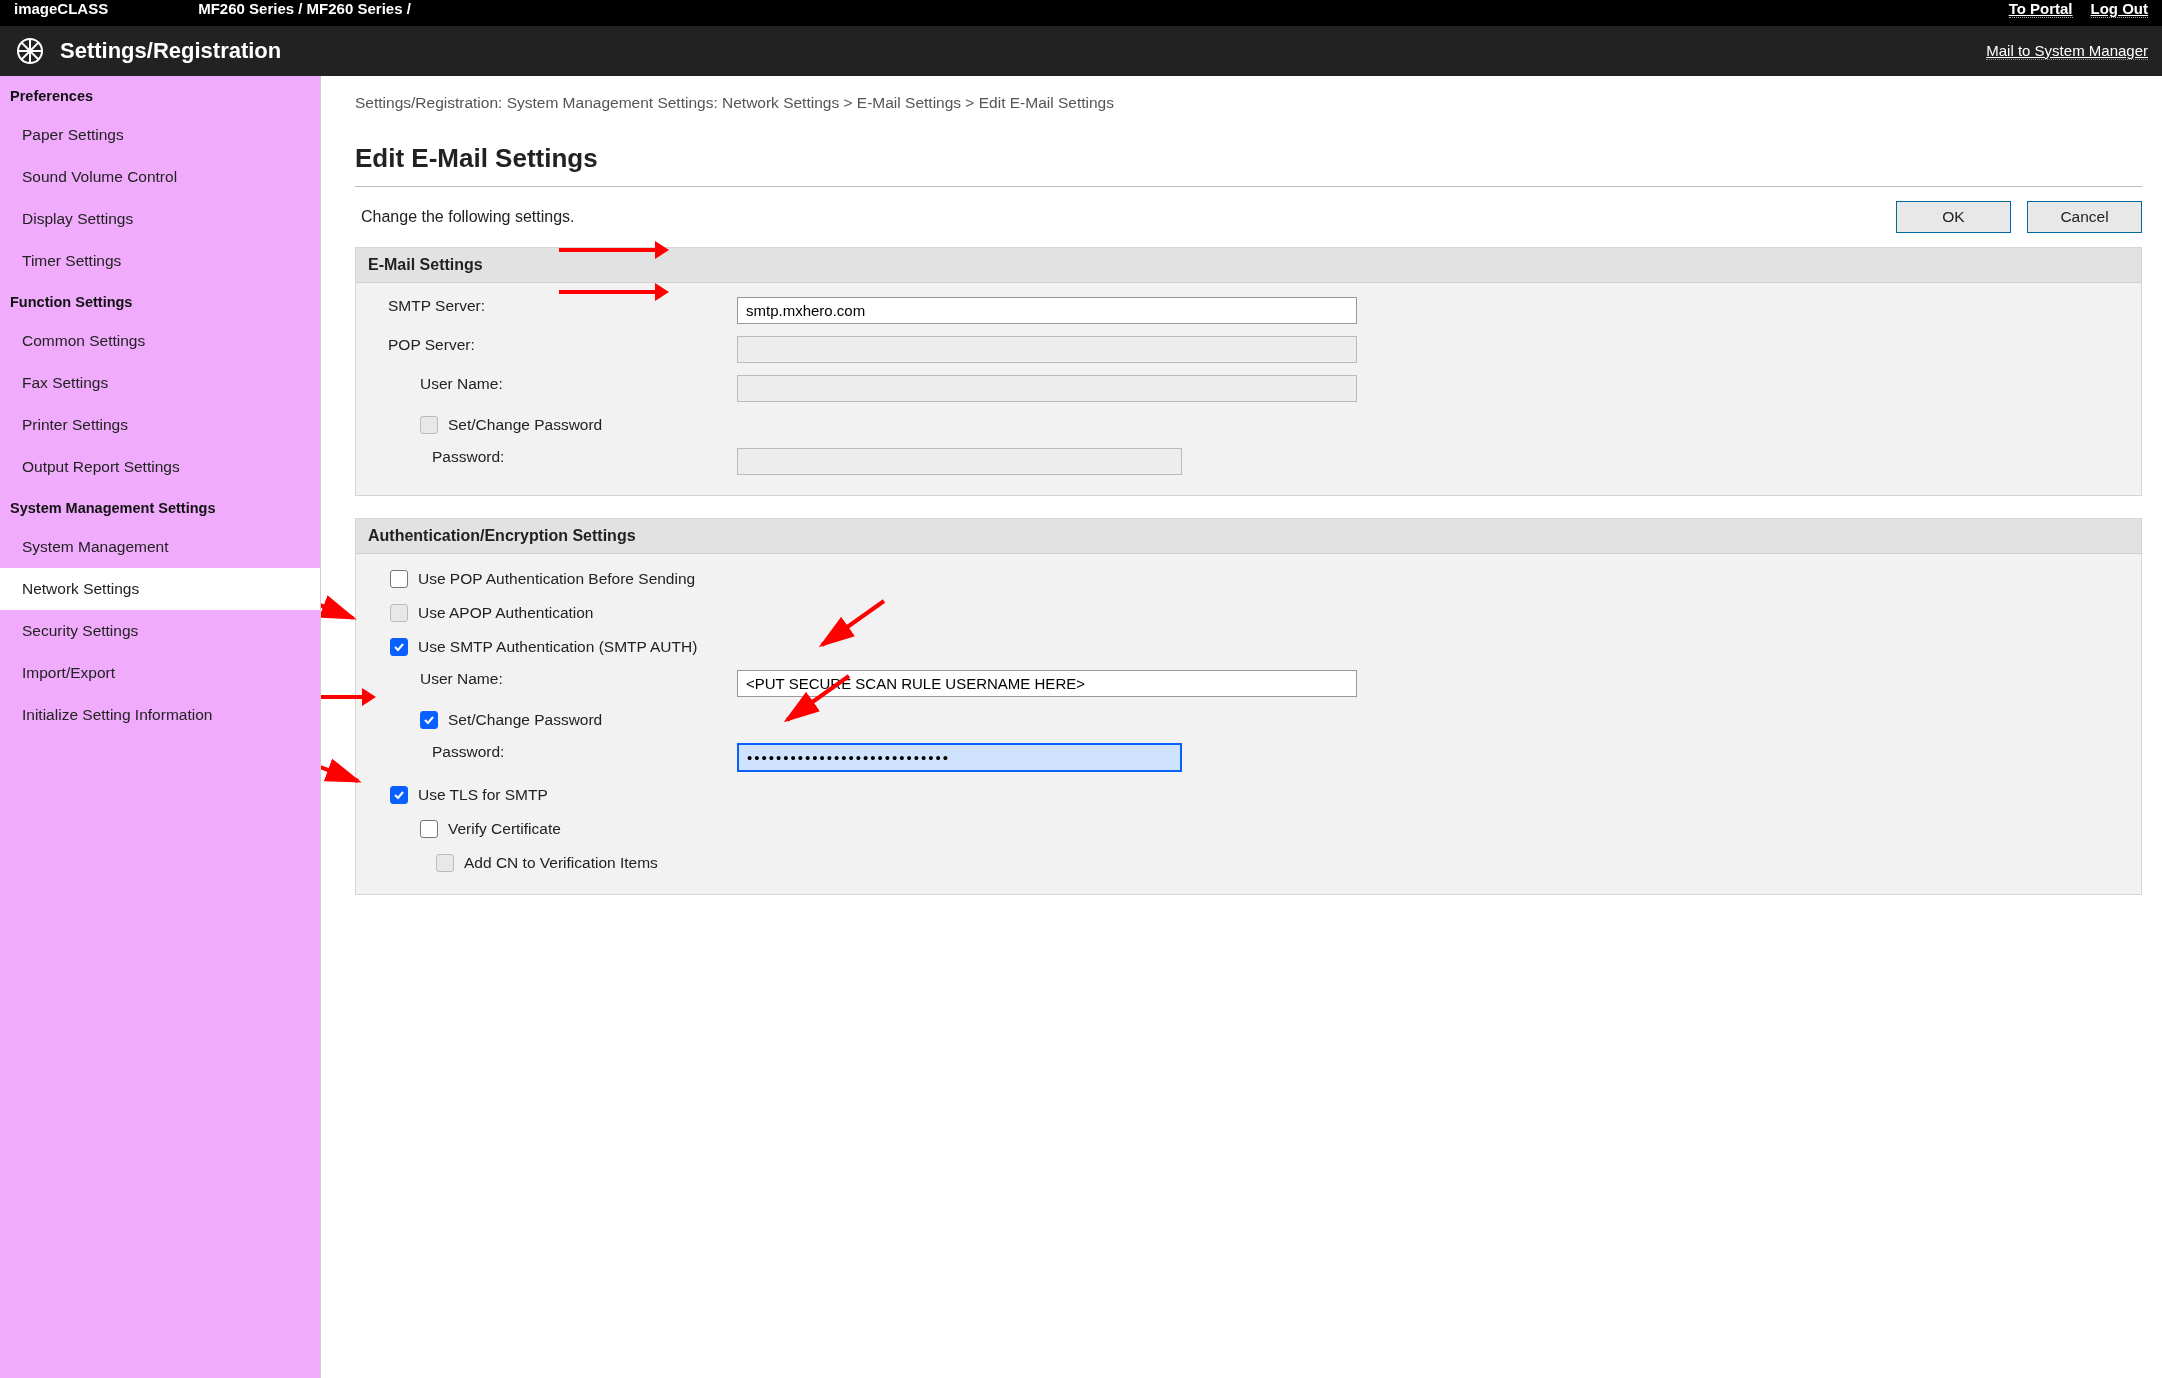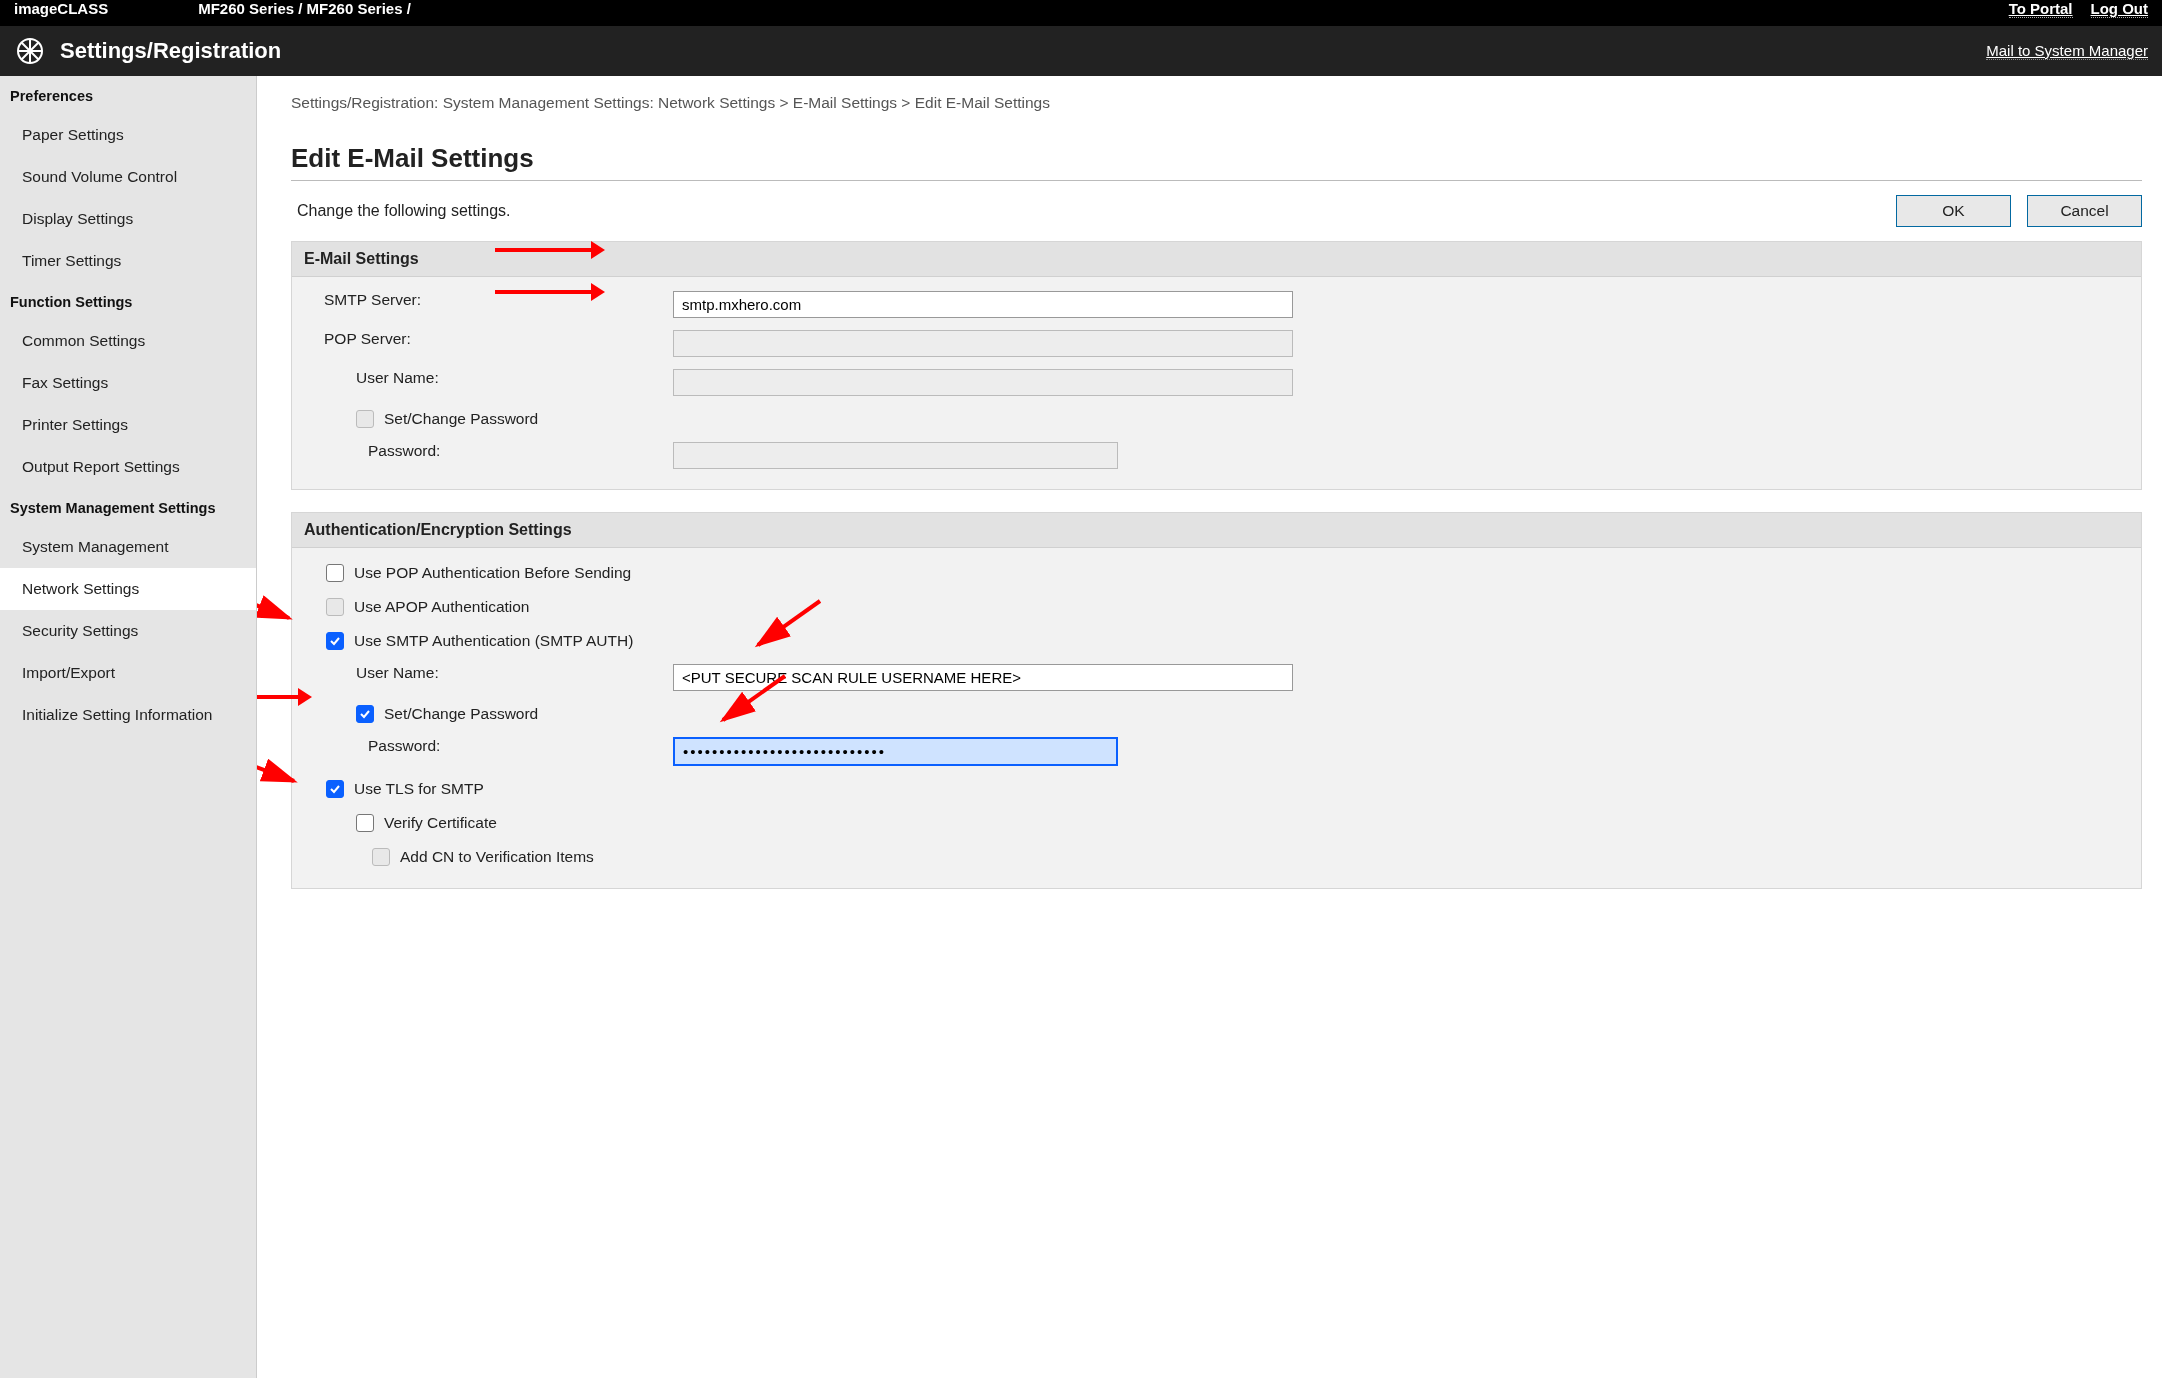--- a/index.html
+++ b/index.html
@@ -15,29 +15,29 @@
 
 .headerbar { background: #222; color: #fff; height: 50px; display: flex; align-items: center; padding: 0 14px; }
 .headerbar .icon { width: 32px; height: 32px; margin-right: 14px; display:flex; align-items:center; justify-content:center; }
 .headerbar .title { font-weight: 700; font-size: 22px; }
 .headerbar .spacer { flex: 1; }
 .headerbar .mailto { color: #fff; text-decoration: underline; border-bottom: 1px dotted #888; font-size: 15px; cursor:pointer; }
 
 .container { display: flex; height: calc(100vh - 76px); min-height: 800px; }
 
 
-.sidebar { width: 257px; background: #e5e5e5; border-right: 1px solid #ccc; padding-bottom: 20px; }
+.sidebar { width: 321px; background: #f0abfc; border-right: 1px solid #ccc; padding-bottom: 20px; }
 .sidebar .group-header { font-weight: 700; font-size: 14.5px; padding: 12px 10px 10px 10px; color: #111; }
 .sidebar .nav-item { padding: 12px 10px 12px 22px; font-size: 15.5px; color: #222; cursor: pointer; }
 .sidebar .nav-item.active { background: #fff; }
 
 
 .main { flex: 1; padding: 18px 20px 40px 34px; overflow: auto; position: relative; }
 .breadcrumb { color: #555; font-size: 15.5px; margin-bottom: 6px; }
-.page-title { font-size: 26px; font-weight: 700; border-bottom: 1px solid #bbb; padding-bottom: 6px; margin-bottom: 8px; margin-top: 31px; }
+.page-title { font-size: 26px; font-weight: 700; border-bottom: 1px solid #bbb; padding-bottom: 12px; margin-bottom: 8px; margin-top: 31px; }
 
 .action-row { display: flex; align-items: center; padding: 6px 0 14px 0; }
 .action-row .instr { font-size: 16px; padding-left: 6px; }
 .action-row .spacer { flex: 1; }
 .btn { background: #e8e8e8; border: 1px solid #0369a1; padding: 6px 0; width: 115px; text-align:center; font-size: 15.5px; cursor: pointer; }
 .btn + .btn { margin-left: 16px; }
 
 
 .panel { background: #f2f2f2; border: 1px solid #d6d6d6; margin-bottom: 22px; }
 .panel-header { background: #e2e2e2; font-weight: 700; font-size: 16px; padding: 8px 12px; border-bottom: 1px solid #d0d0d0; }

